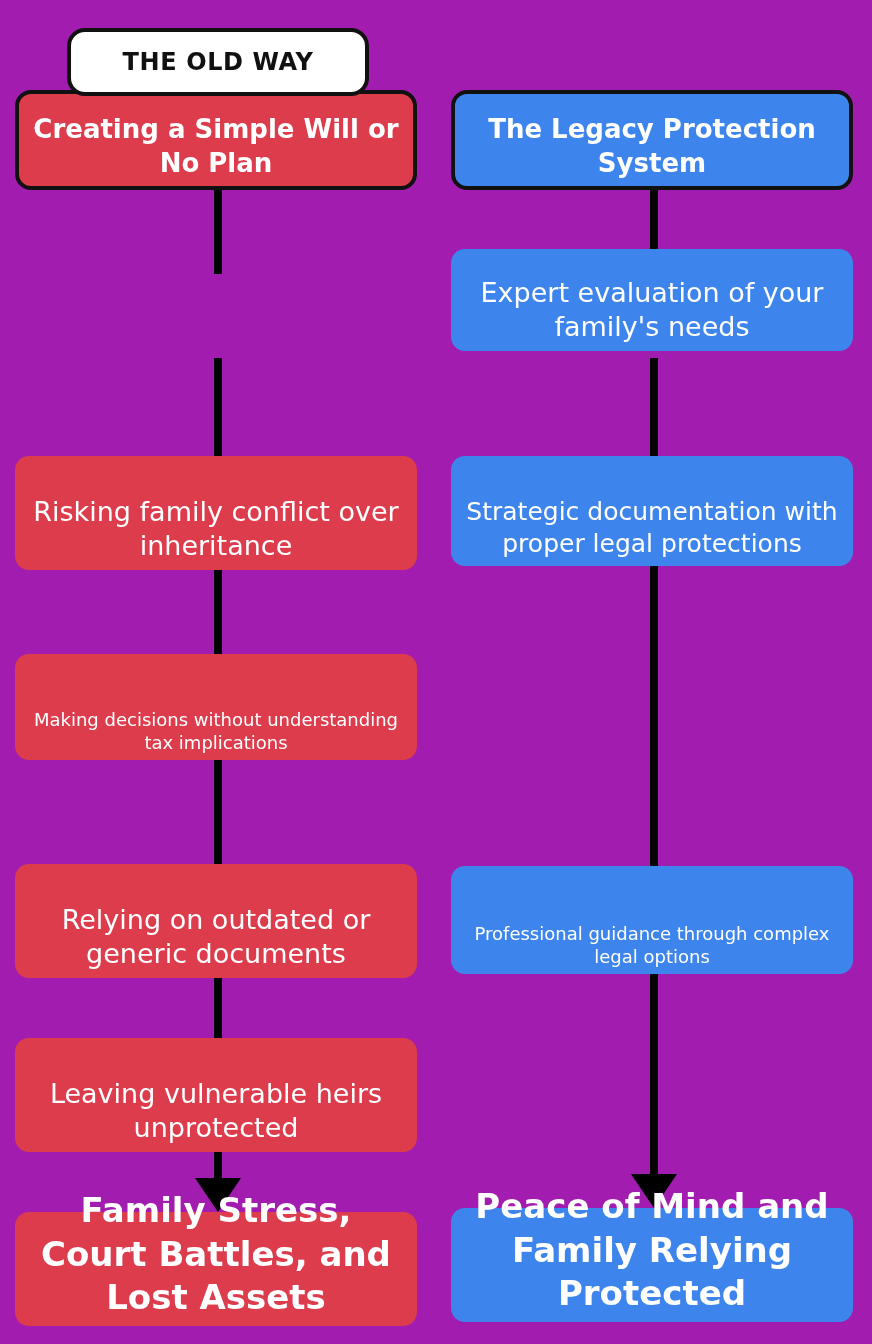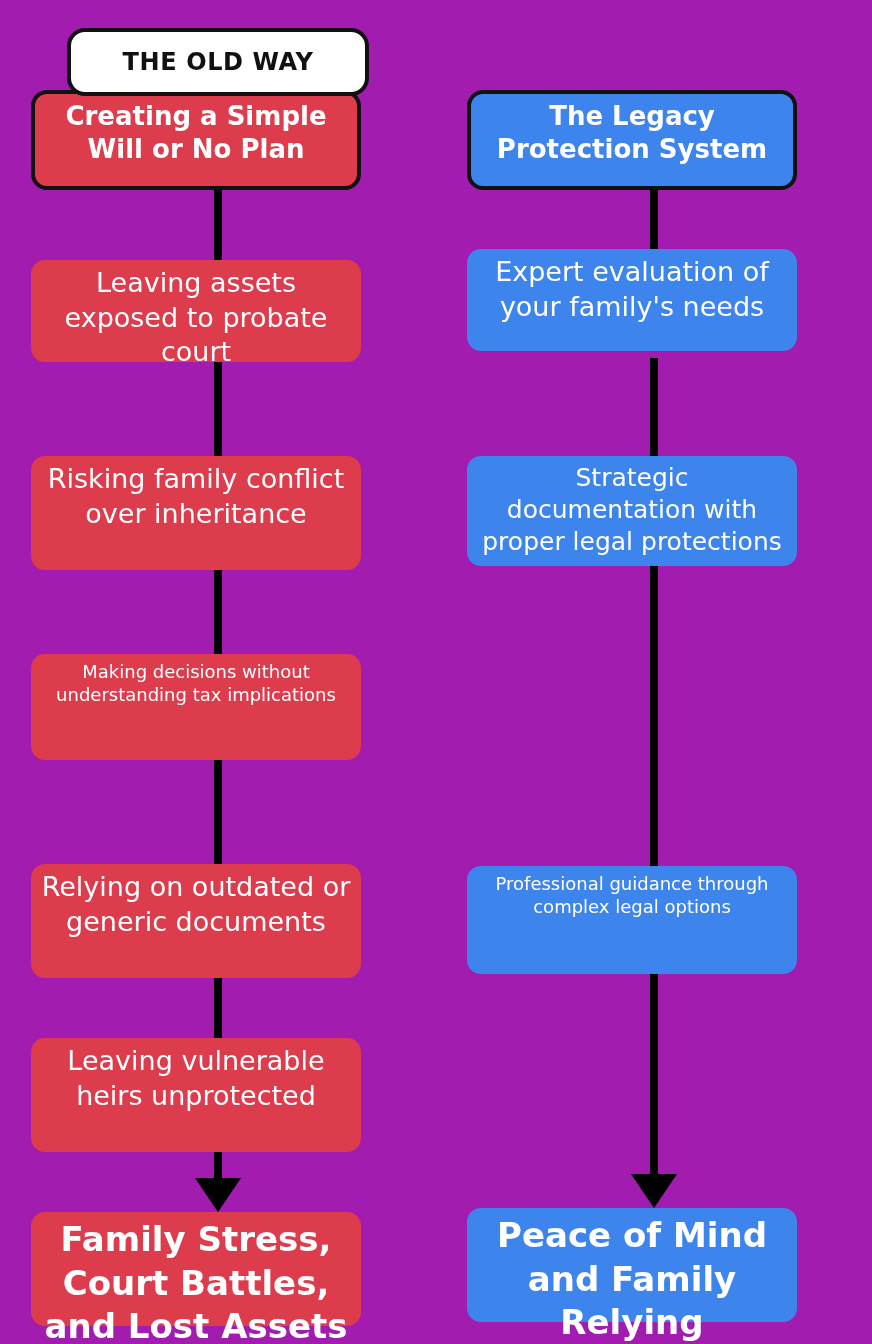--- a/index.html
+++ b/index.html
@@ -61,29 +61,28 @@
     font-weight: 700;
     letter-spacing: 0.6px;
     color: #111111;
     white-space: nowrap;
   }
 
   
   .node {
     position: absolute;
     left: 15px;
-    width: 330px;
+    width: 402px;
     border-radius: 14px;
     display: flex;
-    align-items: flex-start;
+    align-items: flex-end;
     justify-content: center;
     text-align: center;
     padding: 6px 10px;
     z-index: 3;
-    margin-left: 16px;
   }
   .node .txt {
     width: 100%;
     line-height: 1.28;
     color: #ffffff;
   }
   .node.head {
     border: 4px solid #111111;
     border-radius: 16px;
     z-index: 4;
@@ -113,23 +112,20 @@
     <div class="arrowhead" style="top:1178px;"></div>
 
     <div class="pill">
       <span class="pill-label">THE OLD WAY</span>
     </div>
 
     <div class="node head red" style="top:90px;height:100px;">
       <span class="txt t-head">Creating a Simple Will or No Plan</span>
     </div>
 
-    <div class="node red" style="top:260px;height:102px;">
-      <span class="txt t-lg">Leaving assets exposed to probate court</span>
-    </div>
 
     <div class="node red" style="top:456px;height:114px;">
       <span class="txt t-lg">Risking family conflict over inheritance</span>
     </div>
 
     <div class="node red" style="top:654px;height:106px;">
       <span class="txt t-md">Making decisions without understanding tax implications</span>
     </div>
 
     <div class="node red" style="top:864px;height:114px;">

